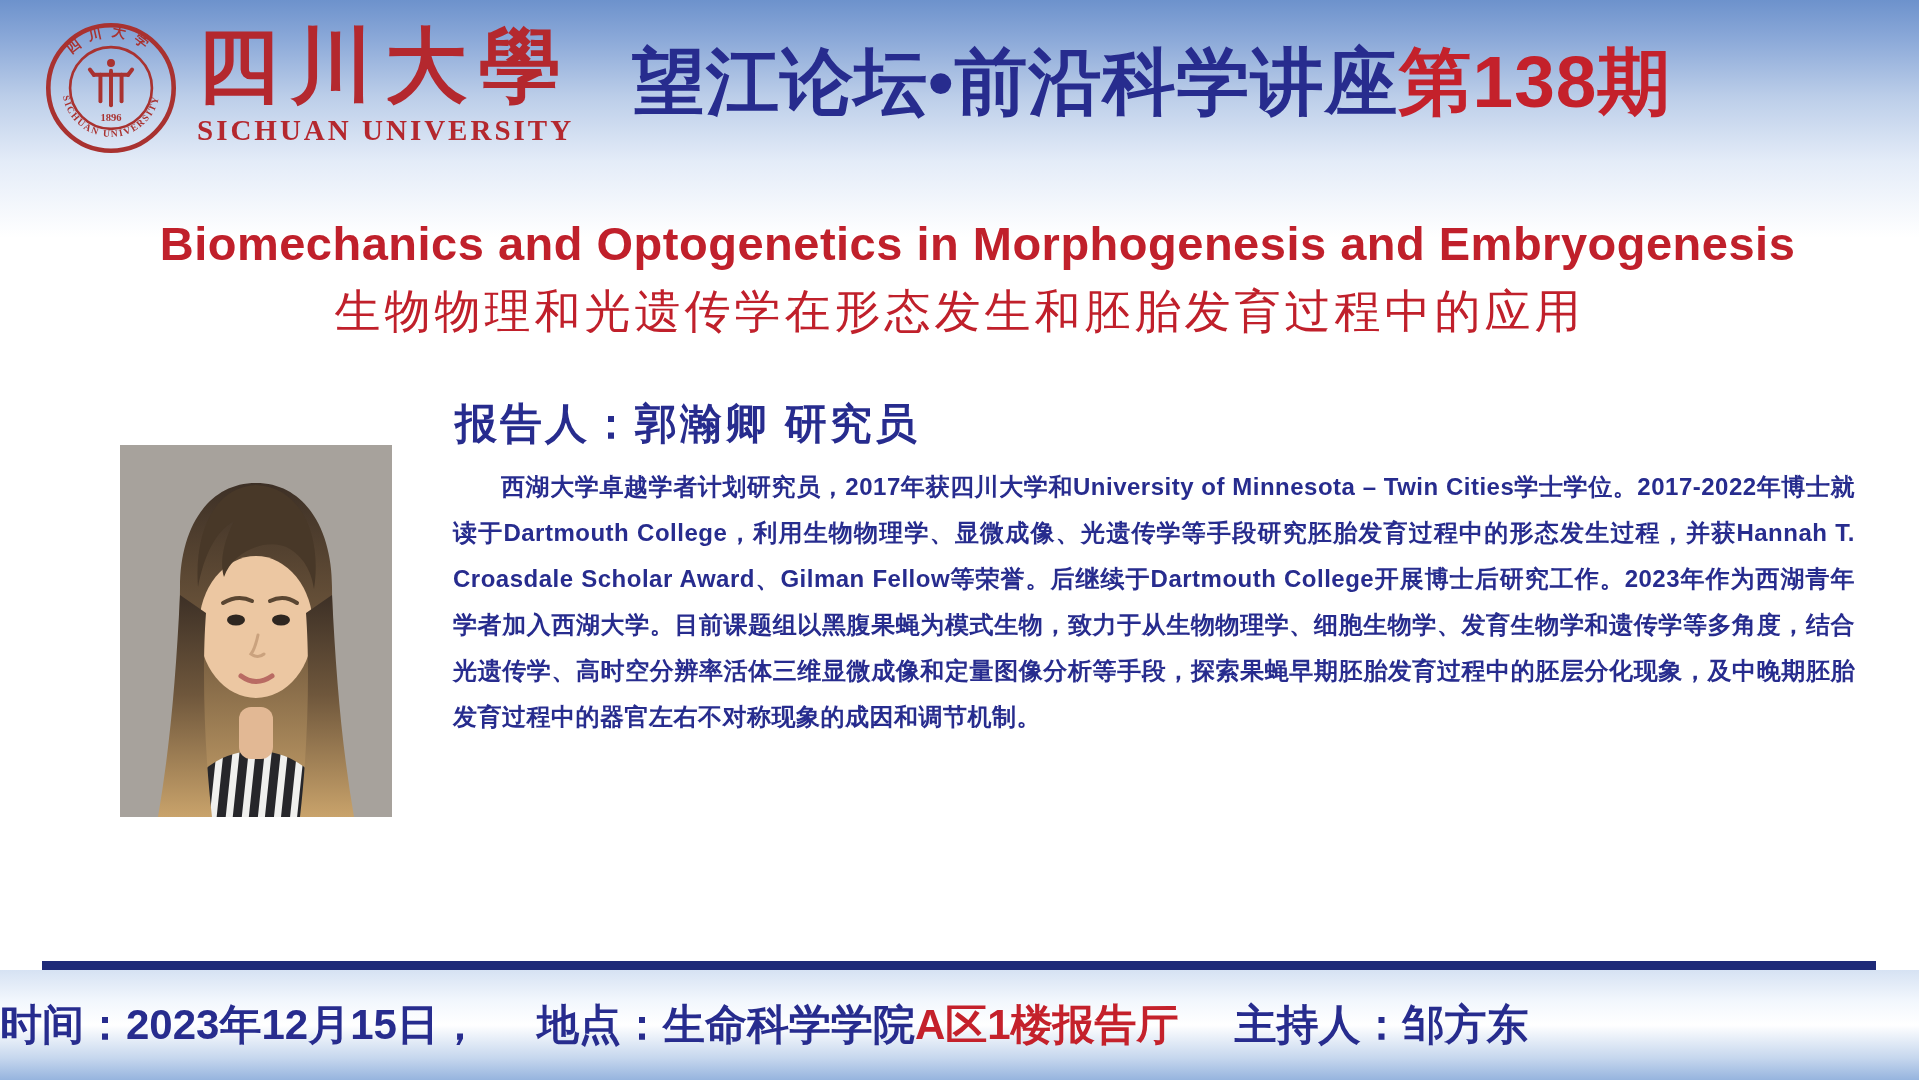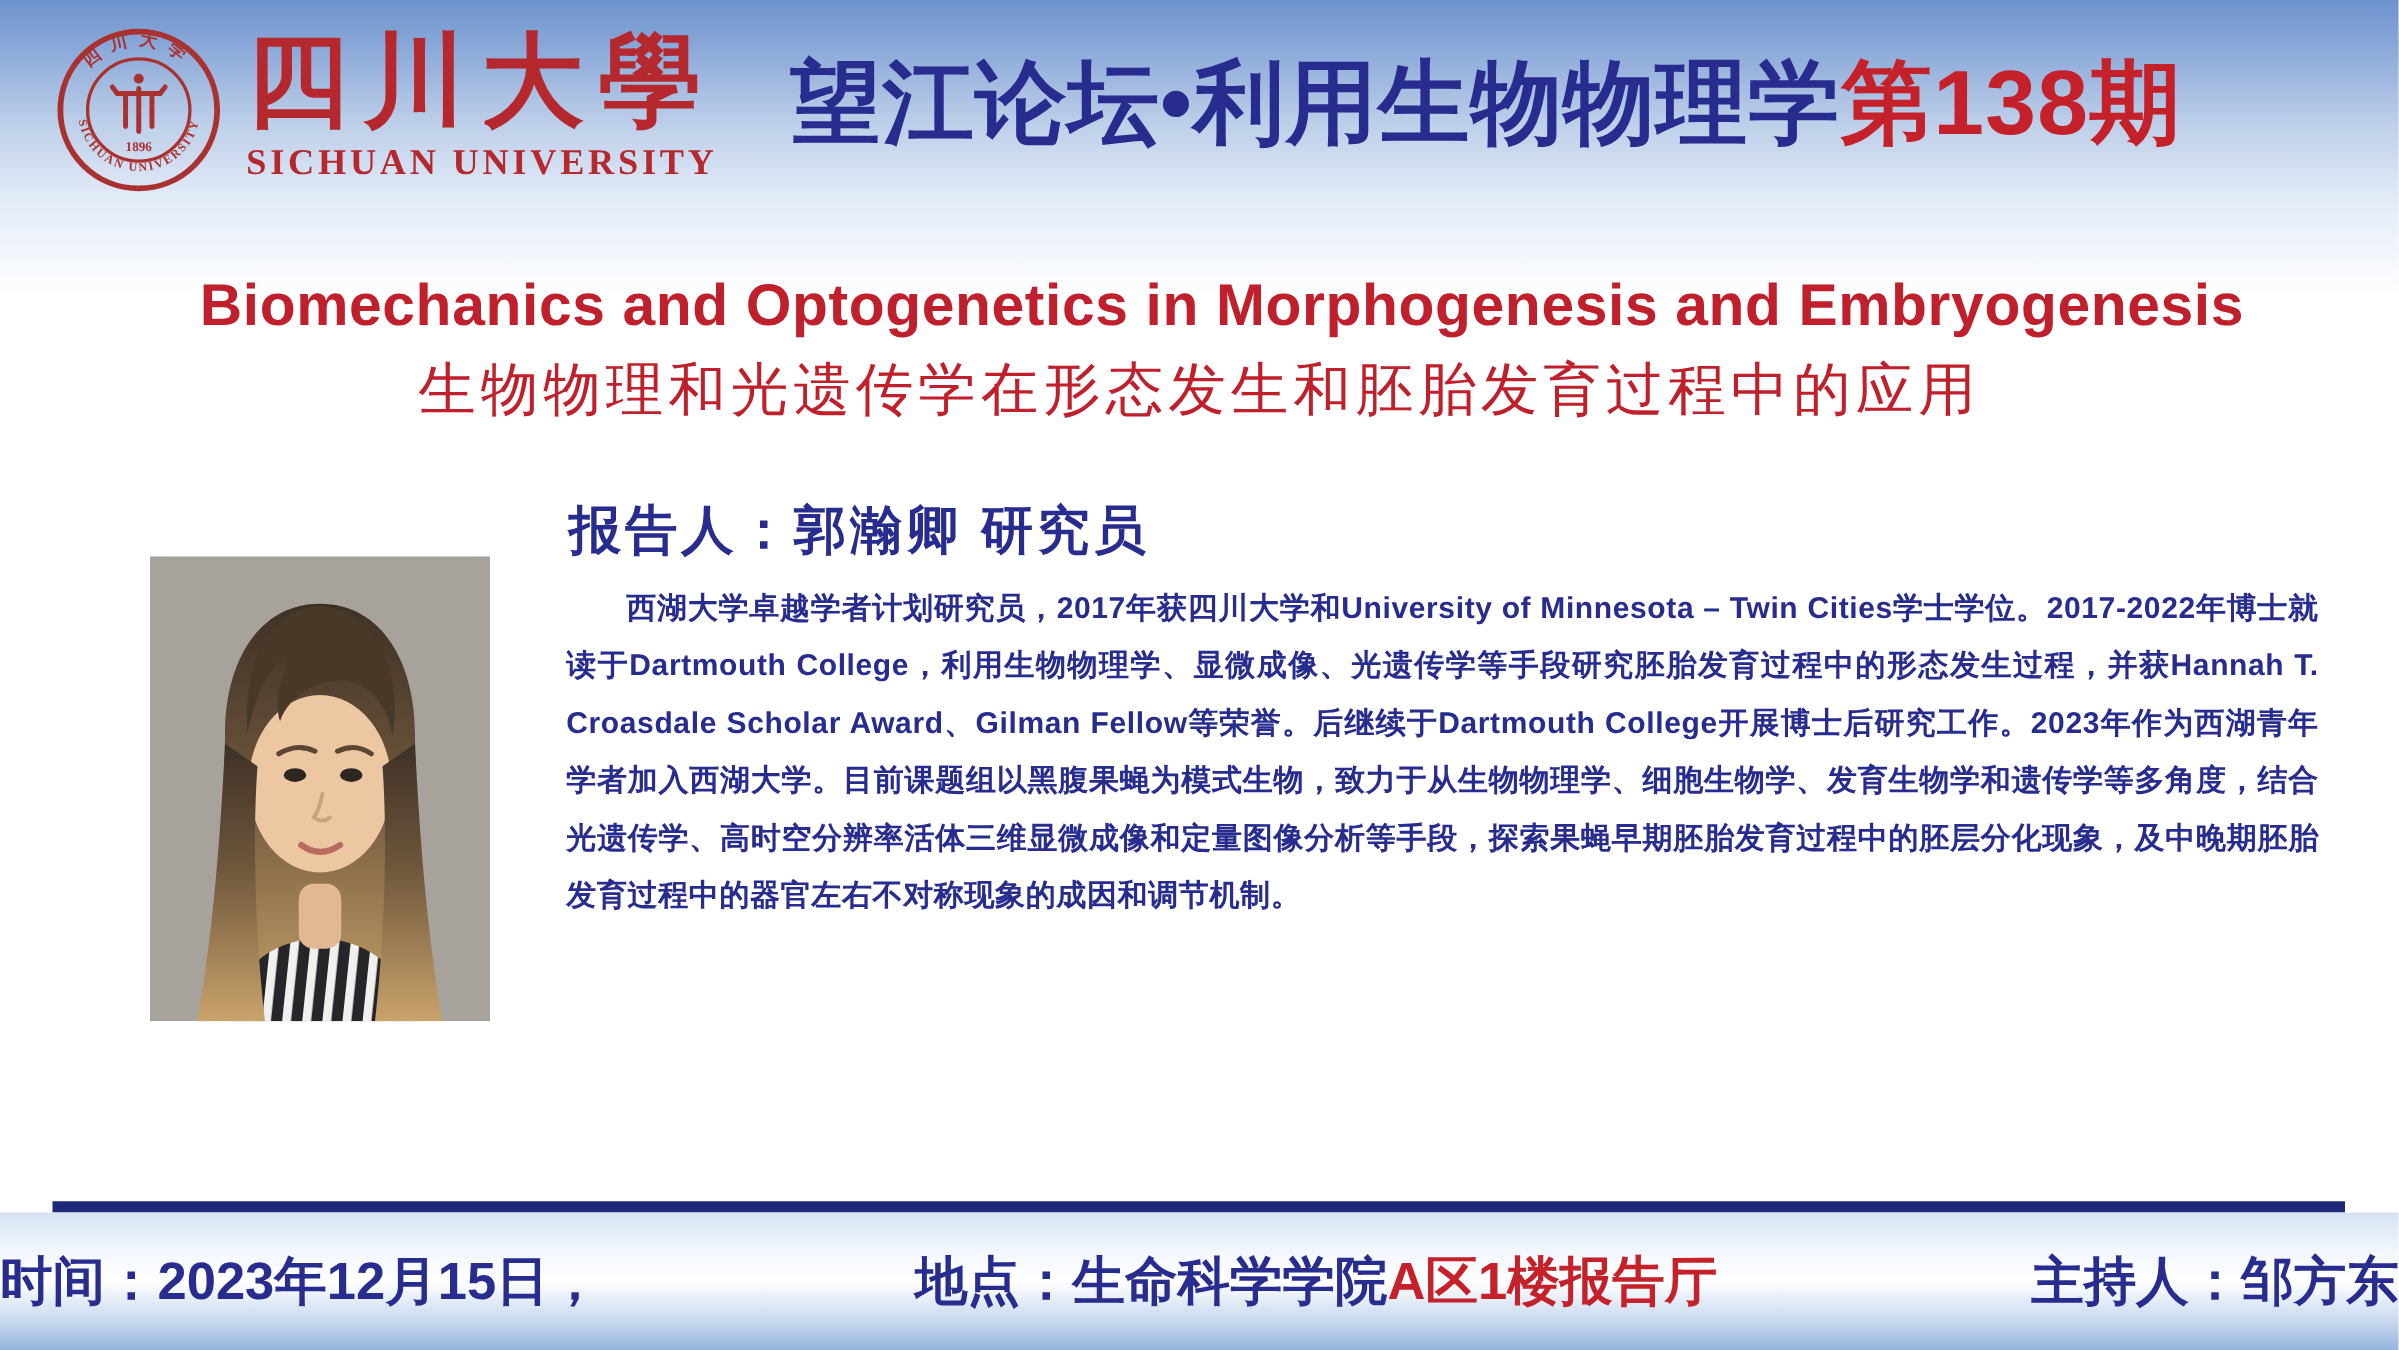--- a/index.html
+++ b/index.html
@@ -79,21 +79,21 @@
 
   
   .rule {
     position: absolute; left: 42px; top: 961px;
     width: 1834px; height: 9px; background: #1e2a78;
   }
   .footer {
     position: absolute; left: 0; top: 970px; width: 100%; height: 110px;
     background: linear-gradient(180deg,
       #d6e2f3 0%, #f2f7fd 28%, #ffffff 50%, #c6d7ee 80%, #96b4de 100%);
-    display: flex; align-items: center; justify-content: space-between;
+    display: flex; align-items: center; justify-content: flex-start;
     column-gap: 56px;
     font-size: 42px; font-weight: bold; color: #272c8e;
     white-space: nowrap;
   }
   .fgroup { display: flex; }
   .red { color: #c4212b; }
 </style>
 </head>
 <body>
 
@@ -121,21 +121,21 @@
       </g>
       <text class="seal-year" x="100" y="150" text-anchor="middle">1896</text>
     </svg>
     <div class="brand-text">
       <div class="uni-cn">四川大學</div>
       <div class="uni-en">SICHUAN UNIVERSITY</div>
     </div>
   </div>
 
   <div class="series">
-    <span>望江论坛•利用生物物理学</span><span class="issue">第138期</span>
+    <span>望江论坛•前沿科学讲座</span><span class="issue">第138期</span>
   </div>
 
   <div class="title-en">Biomechanics and Optogenetics in Morphogenesis and Embryogenesis</div>
   <div class="title-cn">生物物理和光遗传学在形态发生和胚胎发育过程中的应用</div>
 
   <figure class="photo">
     <svg viewBox="0 0 272 372" aria-hidden="true">
       <defs>
         <linearGradient id="hairGrad" x1="0" y1="0" x2="0" y2="1">
           <stop offset="0" stop-color="#3d3026"></stop>

